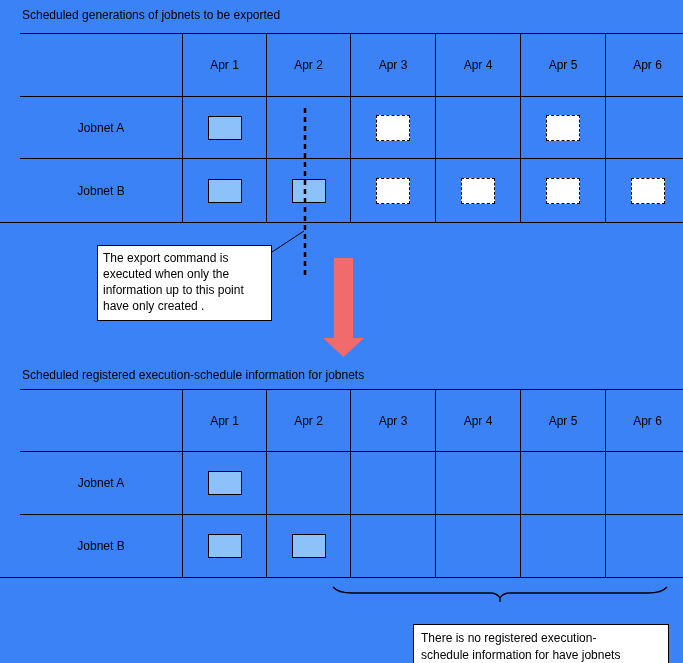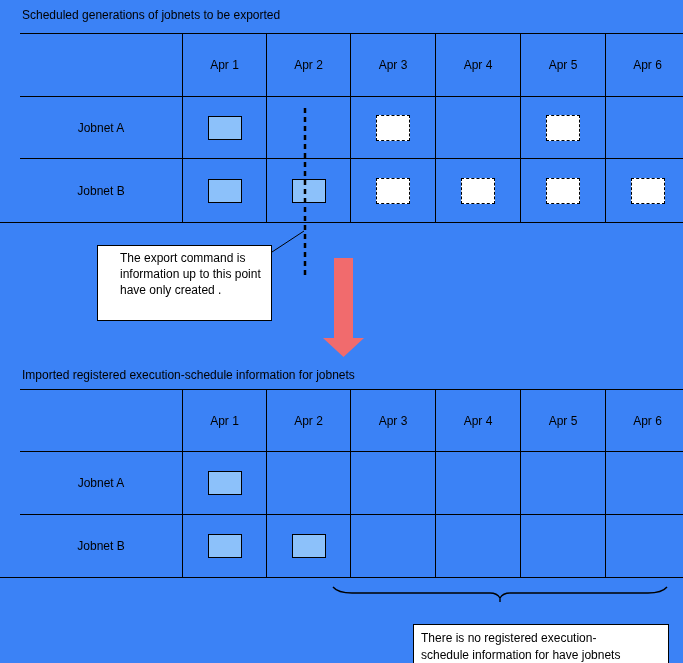--- a/index.html
+++ b/index.html
@@ -11,21 +11,21 @@
   .jtable{position:absolute;left:0;width:683px;border-bottom:1px solid #000;padding-left:20px;}
   .trow{display:flex;border-top:1px solid #000;box-sizing:border-box;}
   .tcell{box-sizing:border-box;flex:none;display:flex;align-items:center;justify-content:center;overflow:hidden;}
   .tcell.b{border-right:1px solid #000;}
   .box-solid{width:34px;height:24px;border:1px solid #000;box-sizing:border-box;}
   .box-dashed{width:34px;height:26px;border:1px dashed #000;background:#fff;box-sizing:border-box;}
   .overlay{position:absolute;left:0;top:0;pointer-events:none;}
   .callout{
     position:absolute;left:97px;top:245px;width:175px;height:76px;
     border:1px solid #000;background:#fff;box-sizing:border-box;
-    padding:4px 0 0 22px;line-height:16px;white-space:nowrap;
+    padding:4px 0 0 5px;line-height:16px;white-space:nowrap;
   }
   .note{
     position:absolute;left:413px;top:624px;width:256px;height:47px;
     border:1px solid #000;background:#fff;box-sizing:border-box;
     padding:5px 0 0 7px;line-height:17px;white-space:nowrap;
   }
 </style>
 </head>
 <body>
 
@@ -79,25 +79,26 @@
         </div>
         <div class="tcell b" style="width: 84px;">
           <div class="box-dashed"></div>
         </div>
         <div class="tcell" style="width: 13px;"></div>
       </div>
     </div>
 
   <div class="callout">
     <div>The export command is</div>
+    <div>executed when only the</div>
     <div>information up to this point</div>
     <div>have only created .</div>
   </div>
 
-  <div class="title" style="top:368px">Imported registered execution-schedule information for jobnets</div>
+  <div class="title" style="top:368px">Scheduled registered execution-schedule information for jobnets</div>
 
   <div class="jtable" style="top:389px">
       <div class="trow" style="height: 62px;">
         <div class="tcell b" style="width: 163px;"></div>
         <div class="tcell b" style="width: 84px;">Apr 1</div>
         <div class="tcell b" style="width: 84px;">Apr 2</div>
         <div class="tcell b" style="width: 85px;">Apr 3</div>
         <div class="tcell b" style="width: 85px;">Apr 4</div>
         <div class="tcell b" style="width: 85px;">Apr 5</div>
         <div class="tcell b" style="width: 84px;">Apr 6</div>

